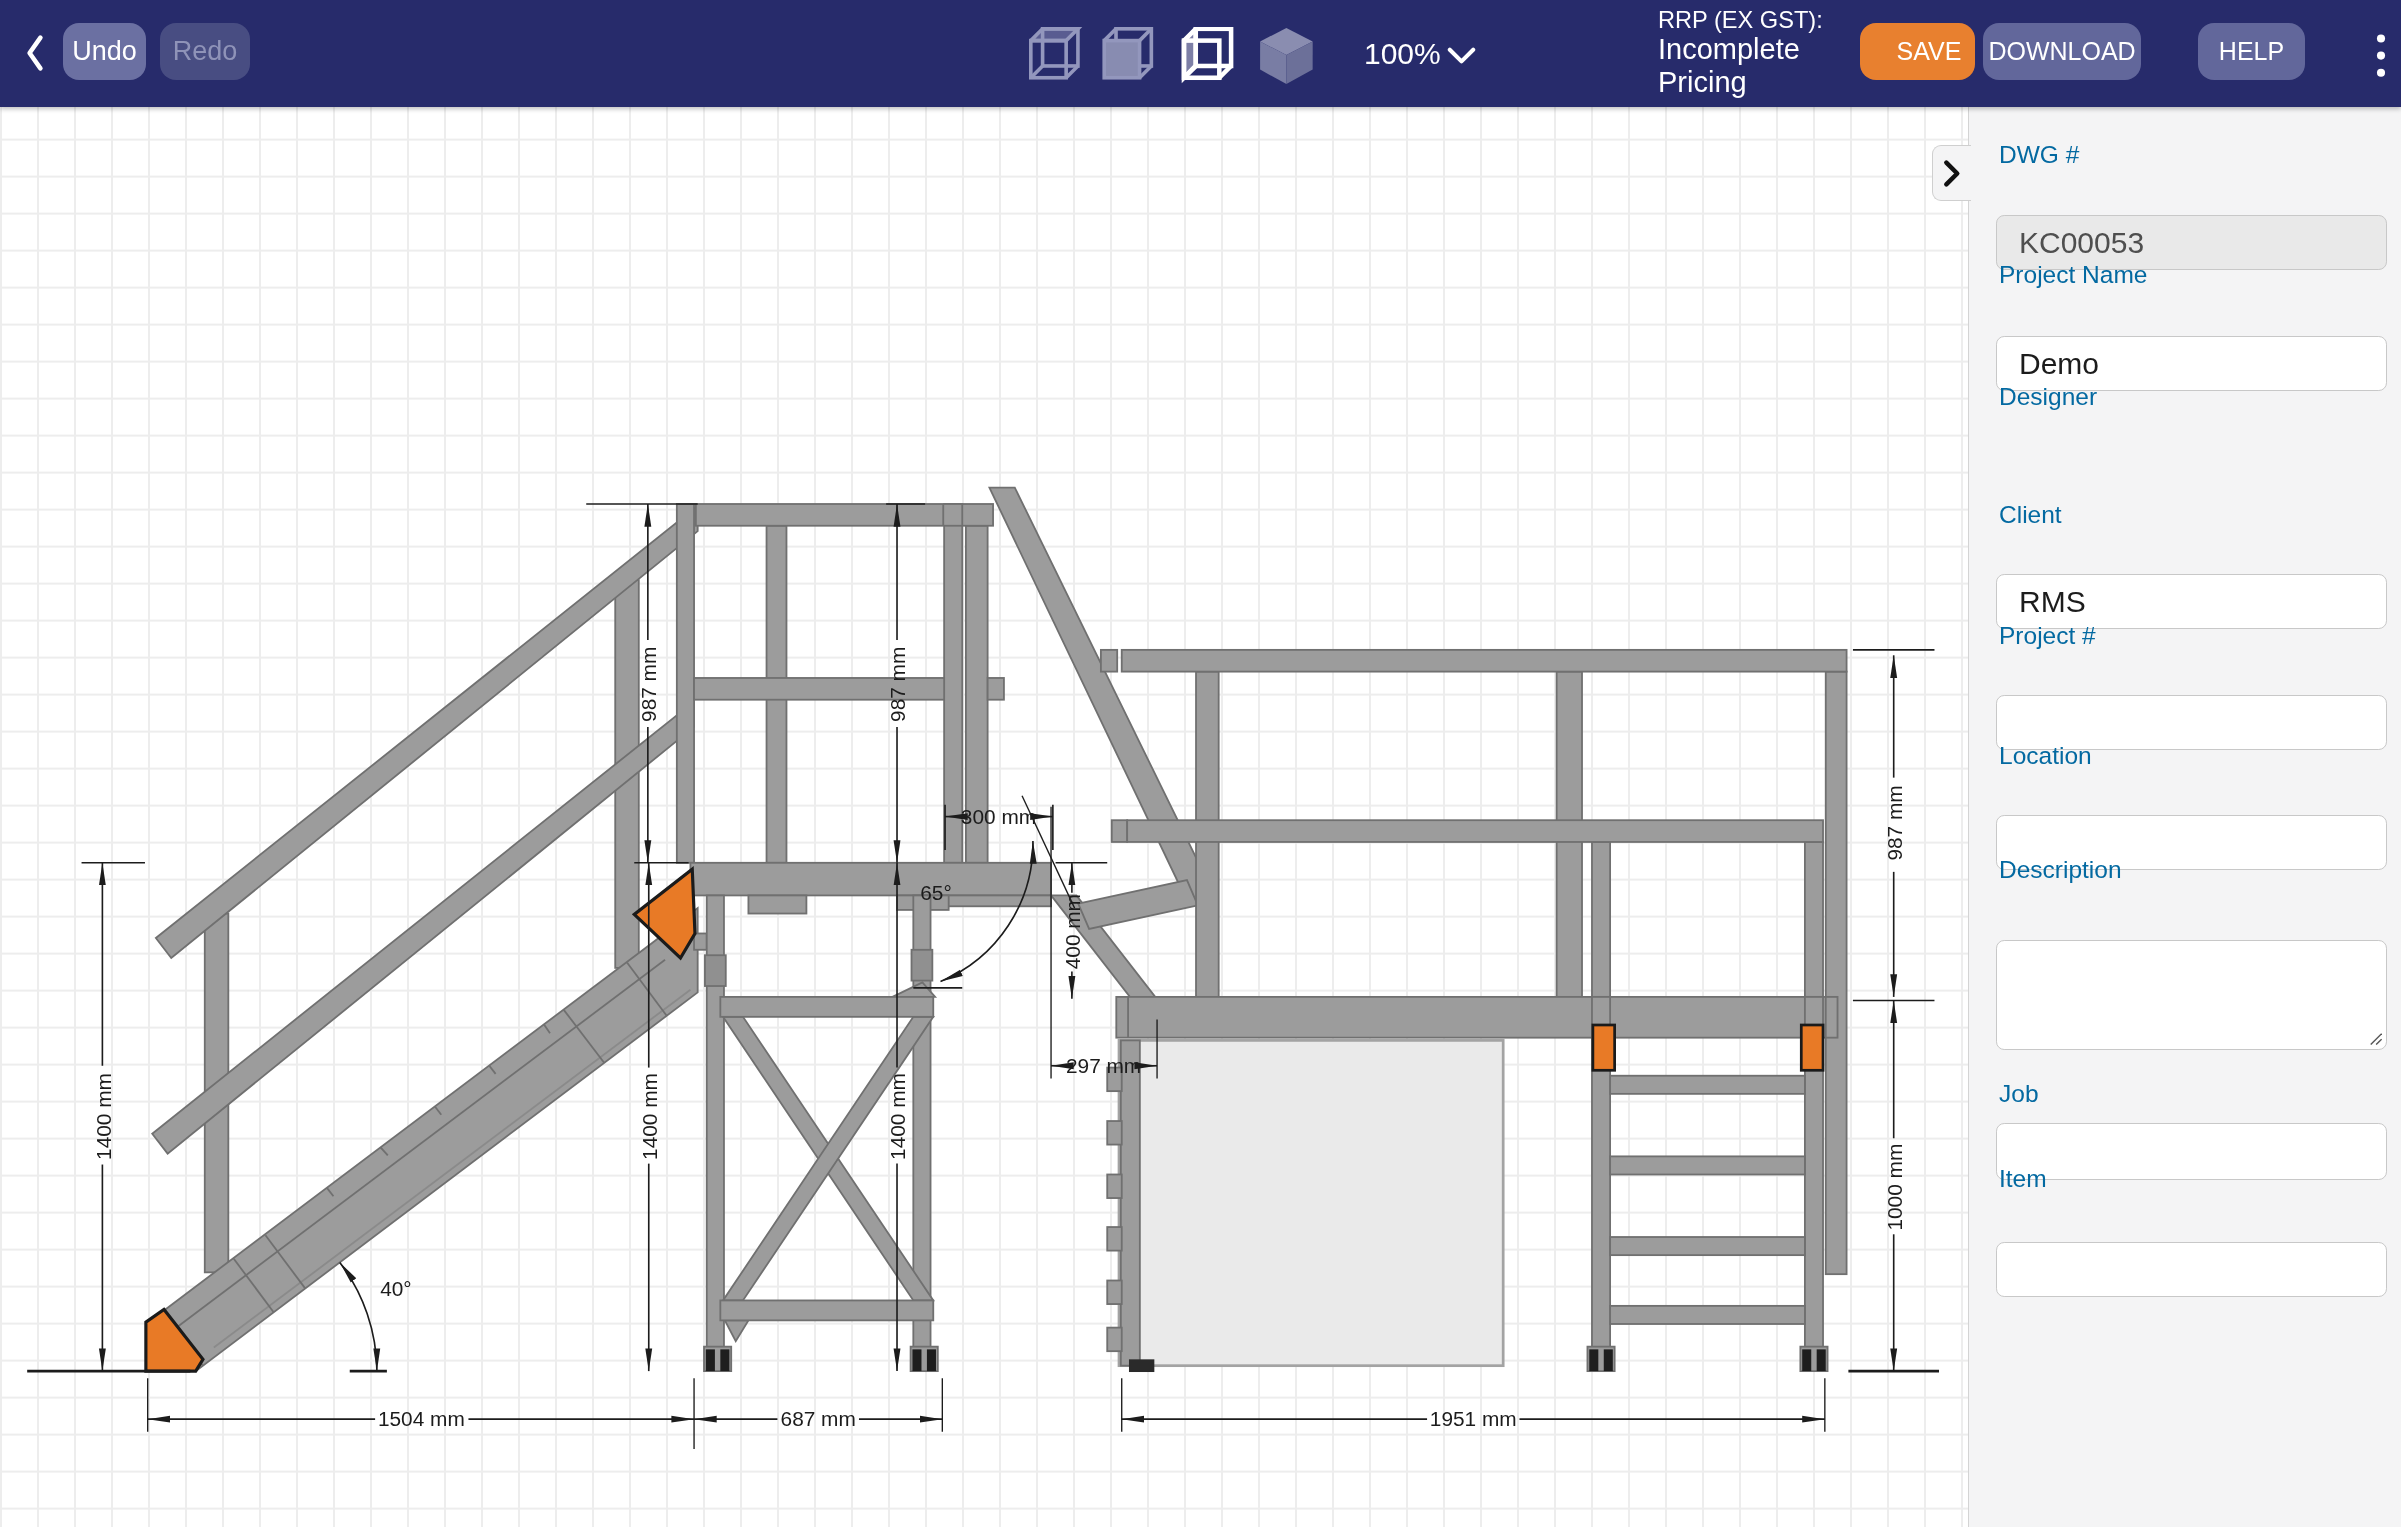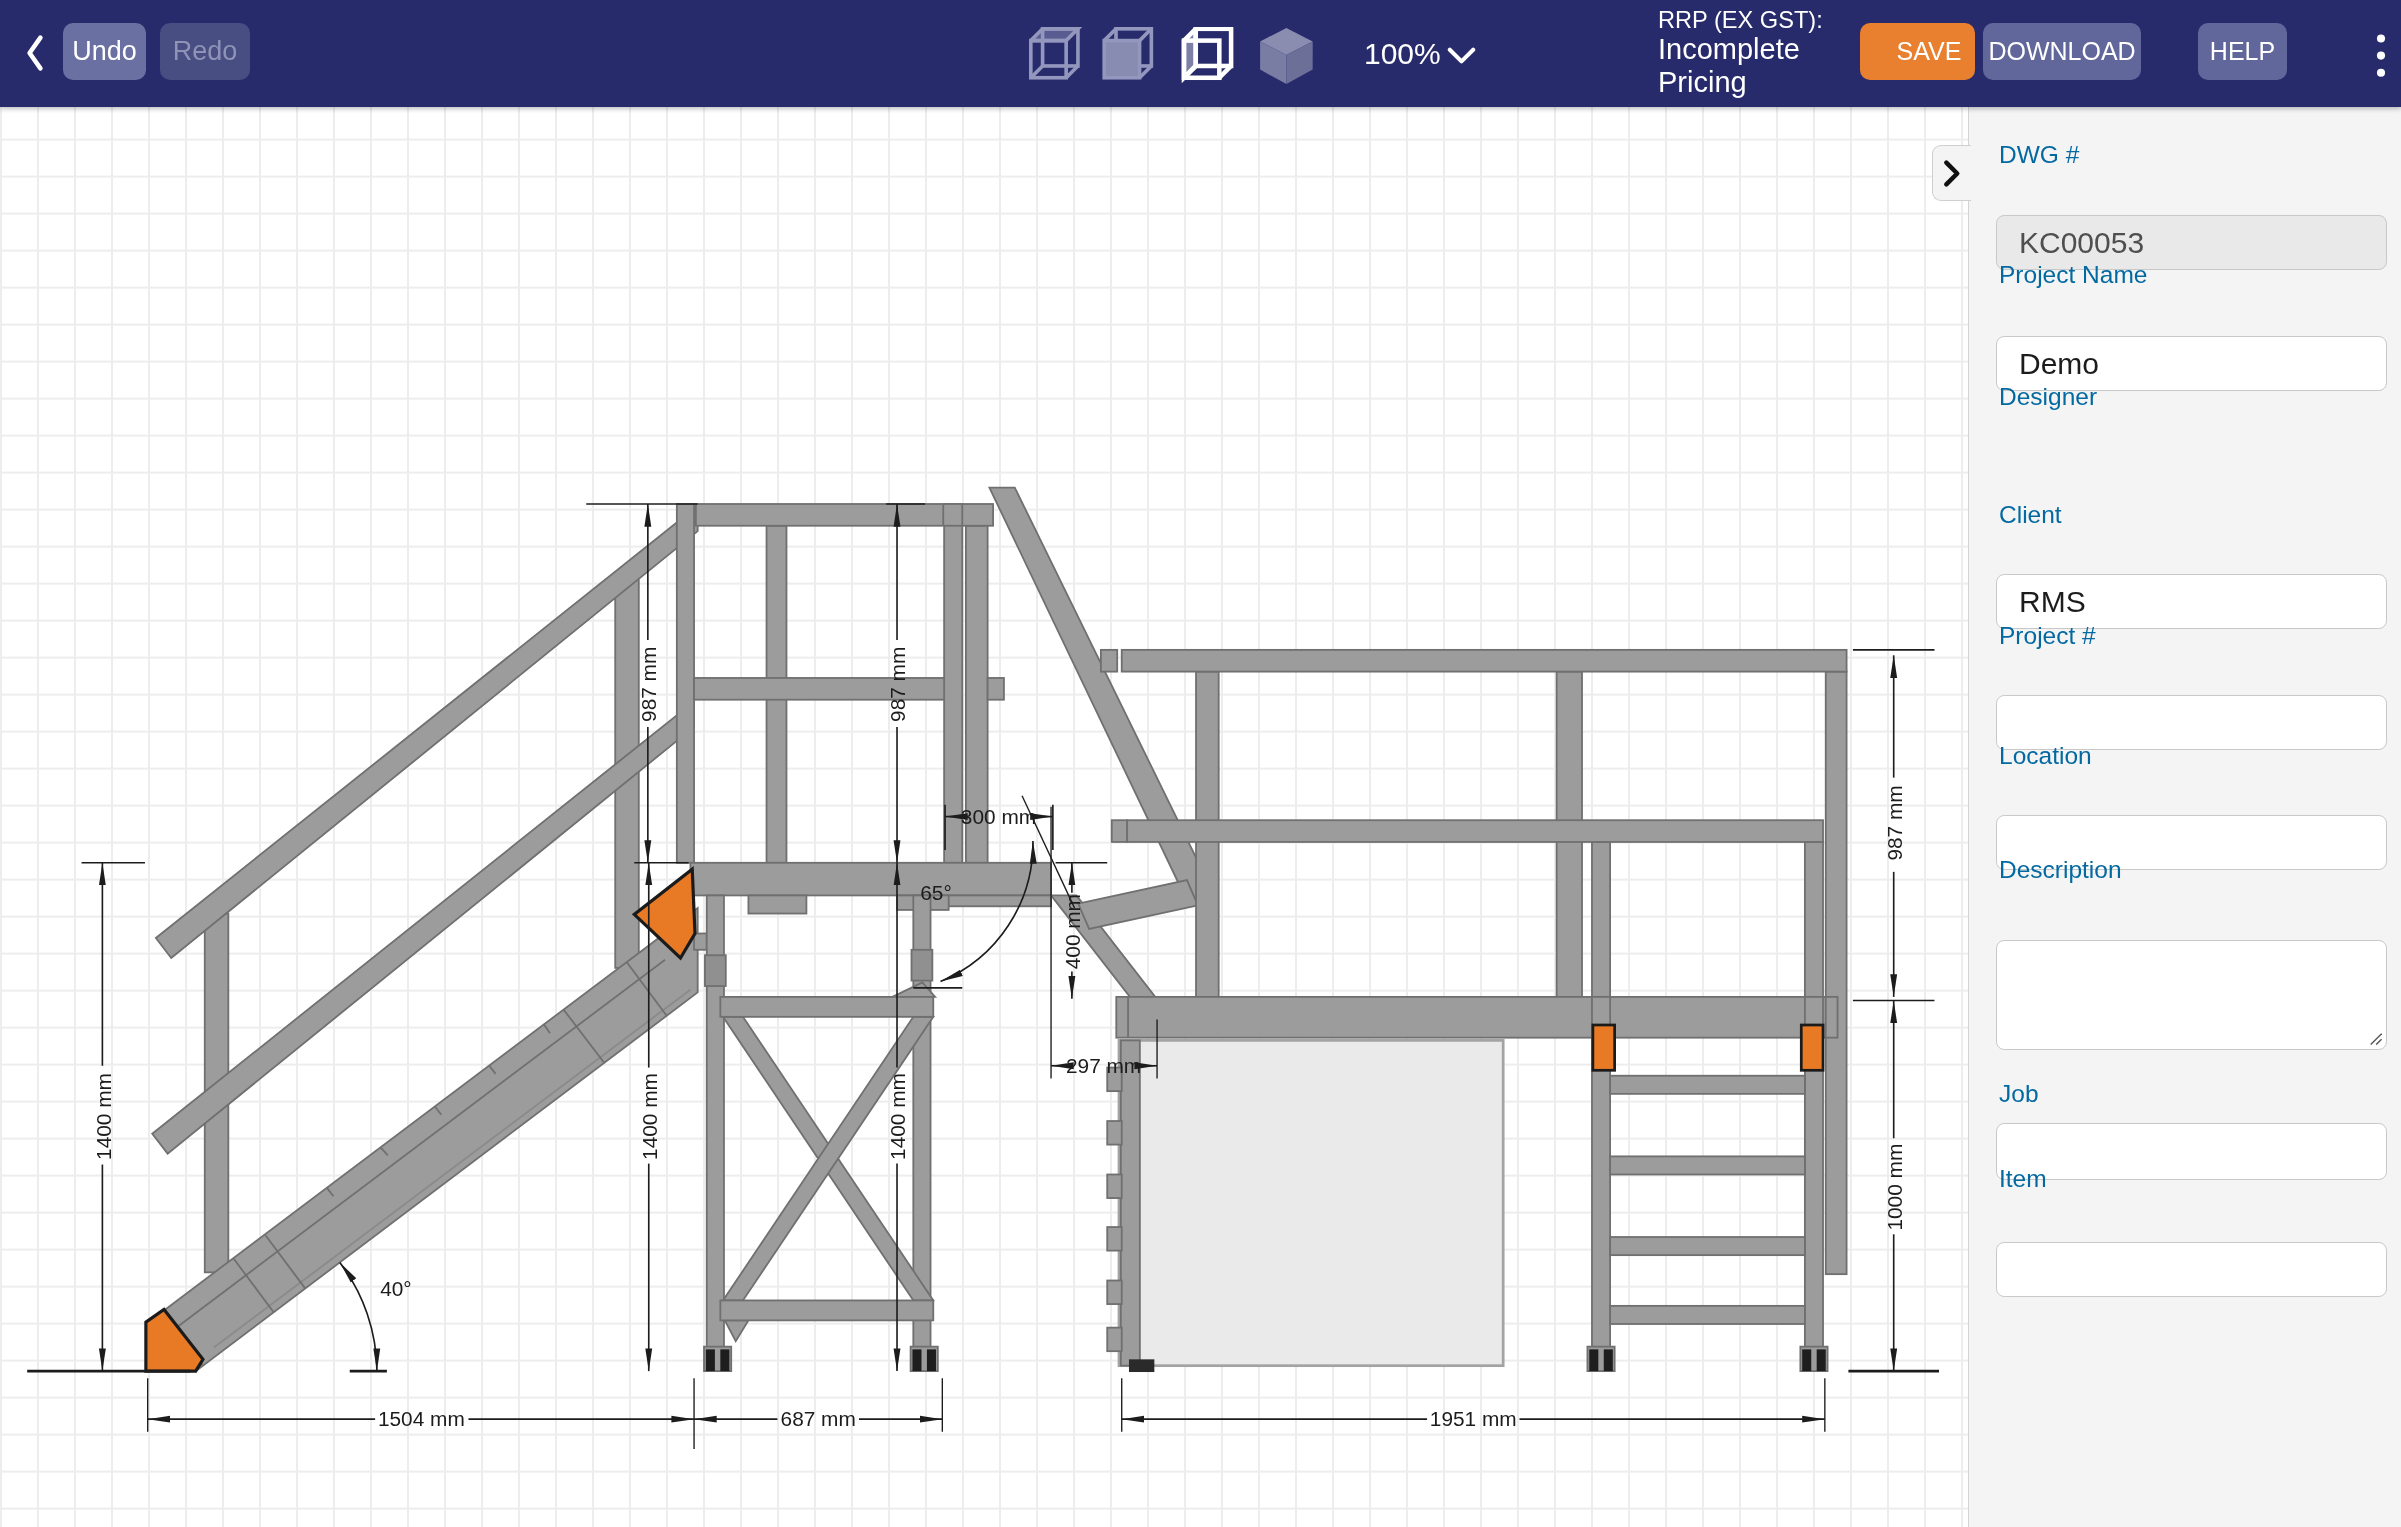--- a/index.html
+++ b/index.html
@@ -1,21 +1,21 @@
 <!DOCTYPE html>
 <html style="font-size:14.5px"><head>
 <meta charset="utf-8">
 <style>
   html,body{margin:0;padding:0;width:2401px;height:1528px;overflow:hidden;
     font-family:"Liberation Sans",sans-serif;background:#fff;}
   .abs{position:absolute;}
   
   #nav{position:absolute;left:0;top:0;width:2401px;height:107px;background:#272b6b;
        box-shadow:0 1.8px 4.5px rgba(0,0,0,.25);z-index:20;}
-  .nbtn{position:absolute;top:22.7px;height:57px;border-radius:10px;color:#fff;
+  .nbtn{position:absolute;top:22.7px;height:57px;border-radius:16px;color:#fff;
         font-size:27px;display:flex;align-items:center;justify-content:center;}
   
   #canvas{position:absolute;left:0;top:107px;width:1968px;height:1421px;background:#fff;
     background-image:linear-gradient(to right,#ededed 1.8px,transparent 1.8px),
                      linear-gradient(to bottom,#ededed 1.8px,transparent 1.8px);
     background-size:37px 37px;background-position:0px -5.4px;}
   
   #side{position:absolute;left:1968px;top:107px;width:433px;height:1421px;
         background:#f4f4f5;border-left:1.8px solid #d4d4d4;box-sizing:border-box;z-index:10;}
   .lbl{position:absolute;left:30px;font-size:24.5px;color:#0369a1;}
@@ -79,21 +79,21 @@
     <polyline points="4,3 17,16 30,3" fill="none" stroke="#fff" stroke-width="4.5" stroke-linecap="round" stroke-linejoin="round"></polyline>
   </svg>
 
   <div class="abs" style="left:1658px;top:7.2px;color:#fff;font-size:23.6px;">RRP (EX GST):</div>
   <div class="abs" style="left:1658px;top:33px;color:#fff;font-size:29px;line-height:33px;">Incomplete<br>Pricing</div>
 
   <div class="nbtn" style="left:1860px;width:92px;background:#e8802f;font-size:25px;padding-left:23px;">SAVE</div>
 
   <div class="nbtn" style="left:1983px;width:158px;background:#62679b;font-size:25px;">DOWNLOAD</div>
 
-  <div class="nbtn" style="left:2198px;width:89px;background:#62679b;font-size:25px;">HELP</div>
+  <div class="nbtn" style="left:2198px;width:107px;background:#62679b;font-size:25px;">HELP</div>
 
   <svg class="abs" style="left:2372px;top:31px" width="18" height="51" viewBox="0 0 20 56">
     <circle cx="10" cy="8" r="4.5" fill="#fff"></circle>
       <circle cx="10" cy="27" r="4.5" fill="#fff"></circle>
       <circle cx="10" cy="46" r="4.5" fill="#fff"></circle>
   </svg>
 </div>
 
 <div id="canvas"></div>
 <svg id="draw" style="position:absolute;left:0;top:107px;z-index:5" width="1968" height="1421" viewBox="0 118 2172 1568">

